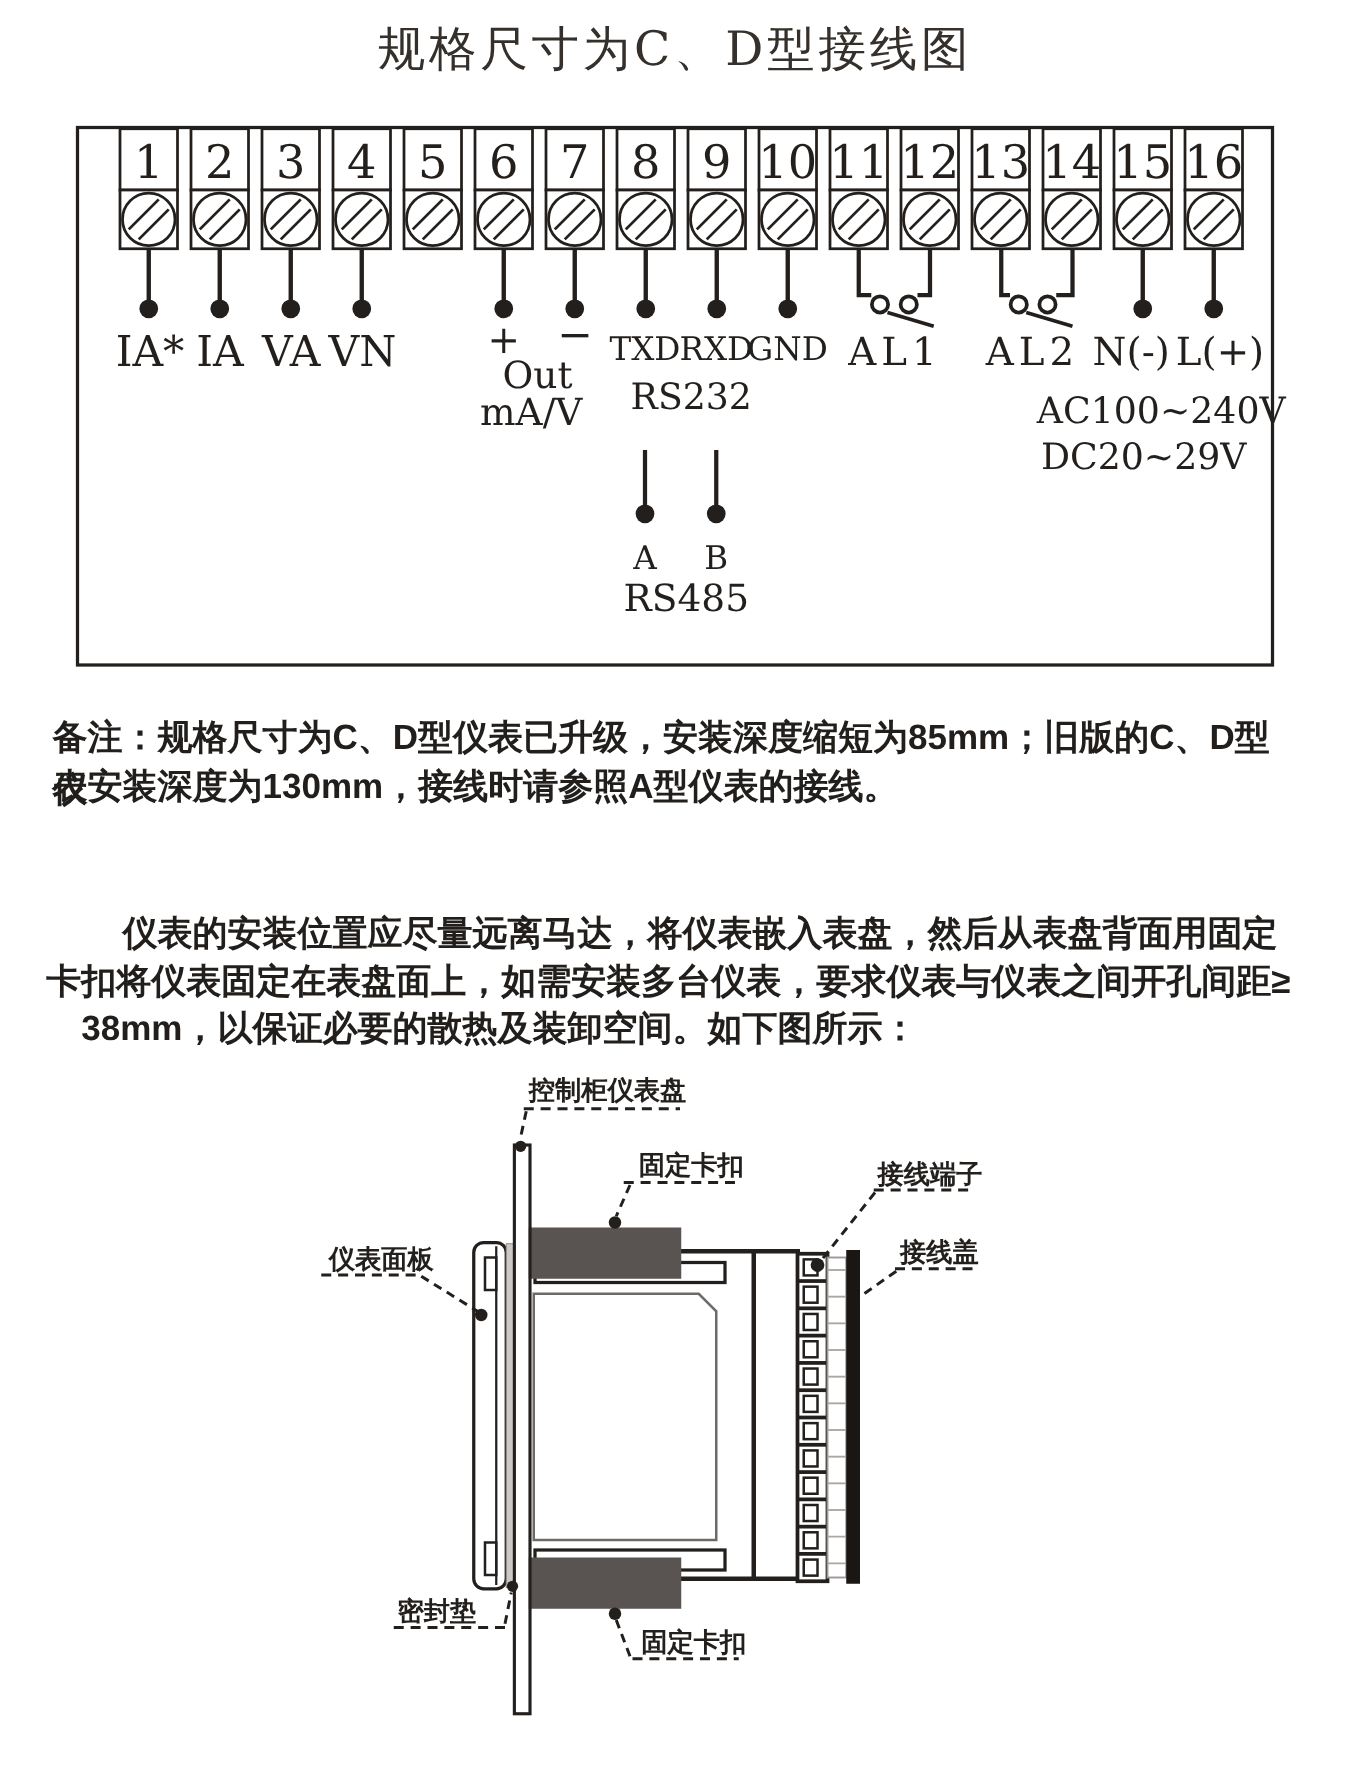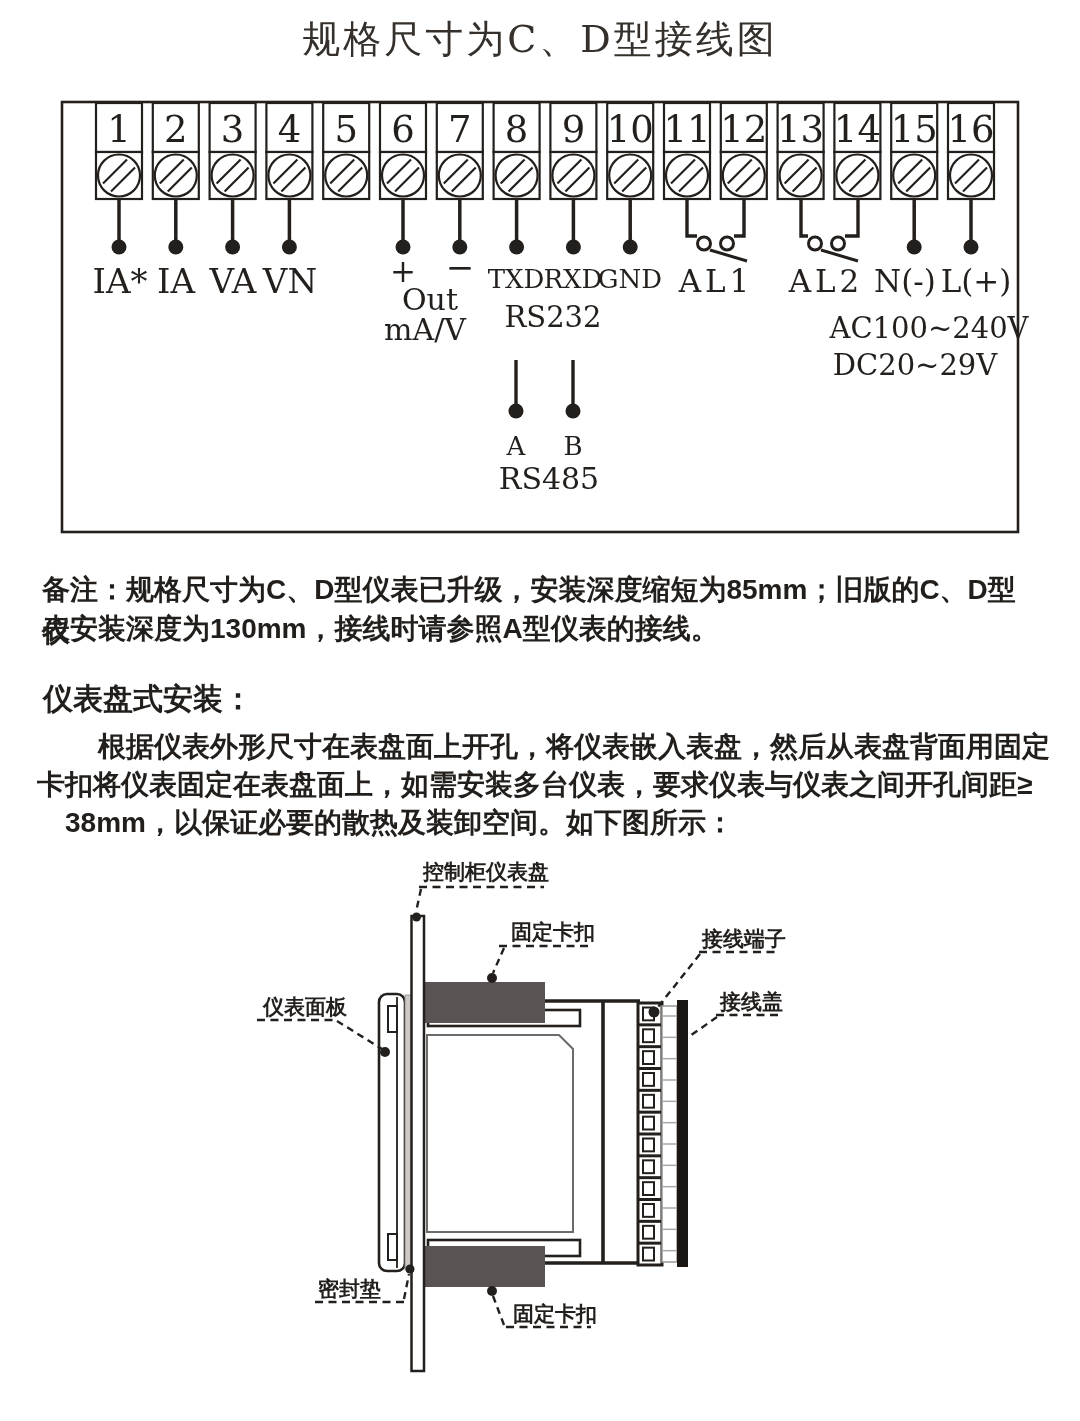--- a/index.html
+++ b/index.html
@@ -238,23 +238,22 @@
     <text class="serifTxt" font-size="29" text-anchor="middle" x="915" y="375">DC20~29V</text>
 
     <text class="serifTxt" font-size="26" text-anchor="middle" x="516" y="455">A</text>
     <text class="serifTxt" font-size="26" text-anchor="middle" x="573" y="455">B</text>
     <text class="serifTxt" font-size="30" text-anchor="middle" x="549" y="489">RS485</text>
   </svg>
 
   <div id="remark-l1" class="abs cjk remark-line">备注：规格尺寸为C、D型仪表已升级，安装深度缩短为85mm；旧版的C、D型仪</div>
   <div id="remark-l2" class="abs cjk remark-line">表安装深度为130mm，接线时请参照A型仪表的接线。</div>
 
-  <div id="section-heading" class="abs cjk">仪表盘式安装：</div>
-
-  <div id="para-l1" class="abs cjk para-line">根据仪表外形尺寸在表盘面上开孔，将仪表嵌入表盘，然后从表盘背面用固定</div>
+
+  <div id="para-l1" class="abs cjk para-line">仪表的安装位置应尽量远离马达，将仪表嵌入表盘，然后从表盘背面用固定</div>
   <div id="para-l2" class="abs cjk para-line">卡扣将仪表固定在表盘面上，如需安装多台仪表，要求仪表与仪表之间开孔间距≥</div>
   <div id="para-l3" class="abs cjk para-line">38mm，以保证必要的散热及装卸空间。如下图所示：</div>
 
   <svg id="mount-svg" style="top:850px;" width="1080" height="560" viewBox="0 0 1080 560">
     <defs>
       <pattern id="hatch" patternUnits="userSpaceOnUse" width="9" height="9">
         <path d="M-2,-2 L11,11" stroke="#231f1c" stroke-width="2.3"></path>
       </pattern>
     </defs>
 

